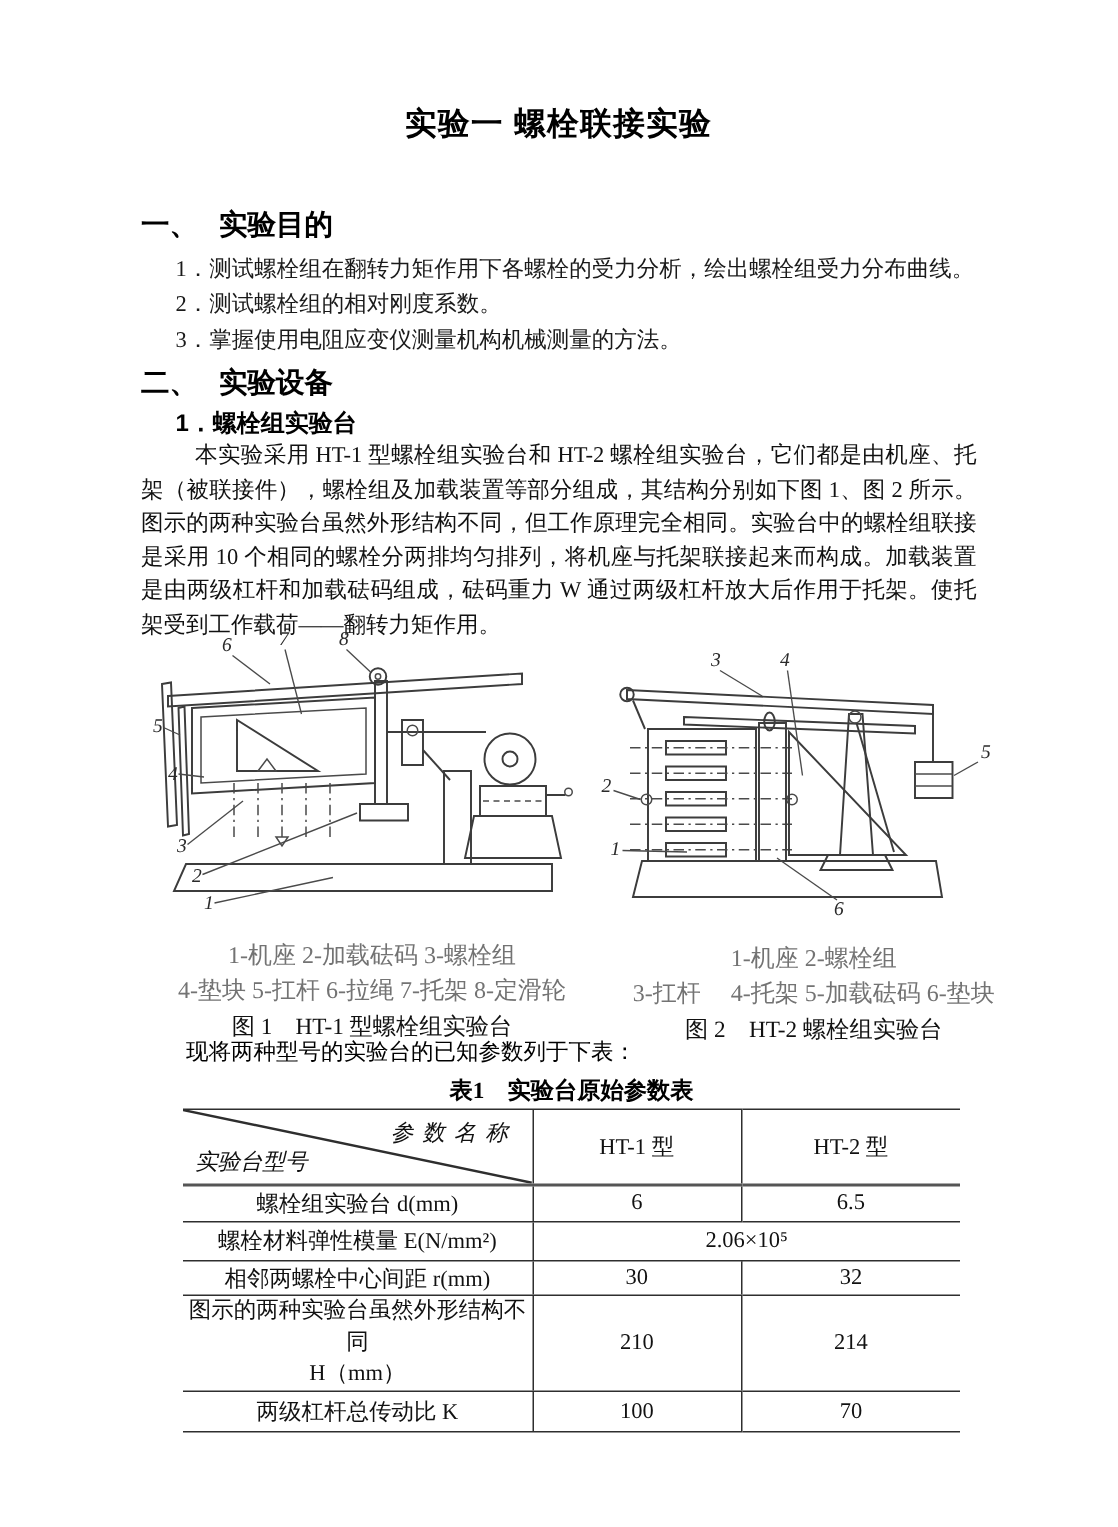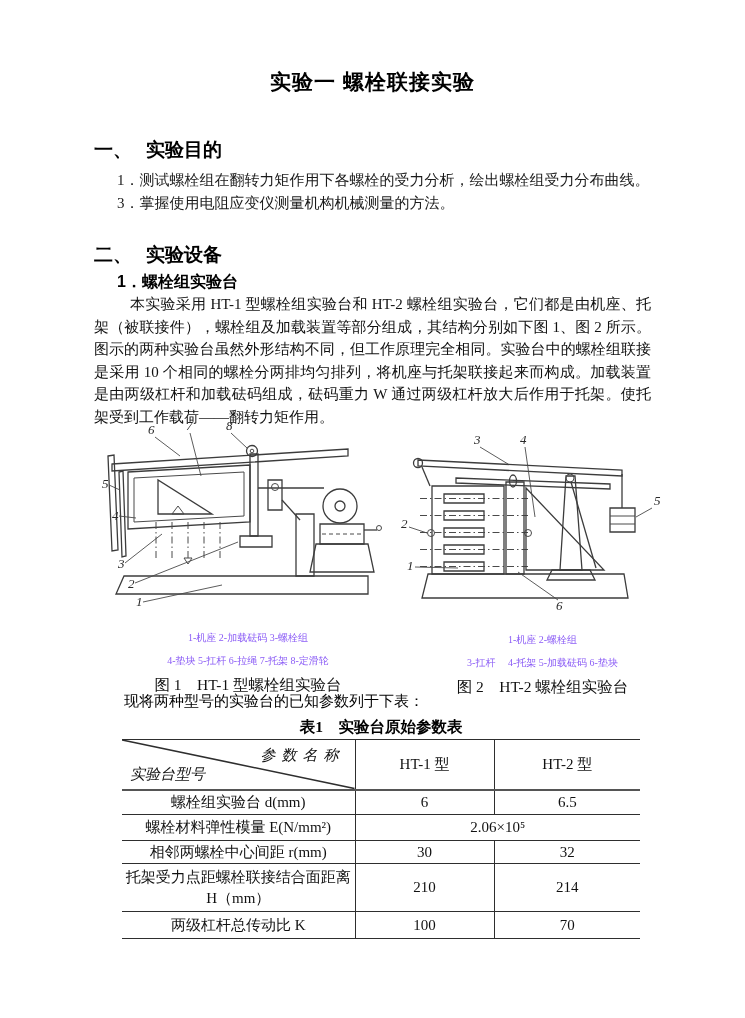--- a/index.html
+++ b/index.html
@@ -30,21 +30,21 @@
   .goal-list .li{white-space:nowrap;}
   .body-par{
     top:293px;left:94px;width:557px;
     font-size:15px;line-height:22.6px;text-align:justify;
     text-indent:36px;color:#111;
   }
   .lead-par{
     top:692px;left:94px;width:557px;font-size:15px;text-indent:30px;color:#000000;
   }
   .fig-block{text-align:center;color:#222;}
-  .legend{font-size:10px;line-height:23px;color:#8b5cf6;}
+  .legend{font-size:16px;line-height:23px;color:#737373;}
   .fig-caption{font-size:15.5px;line-height:23px;color:#111;margin-top:1px;}
   .tbl-title{
     top:717px;left:122px;width:518px;text-align:center;
     font-weight:bold;font-size:15.5px;color:#000;
   }
   table.params{
     position:absolute;top:739px;left:122px;
     width:518px;border-collapse:collapse;table-layout:fixed;
     font-size:15px;color:#111;
   }
@@ -73,20 +73,21 @@
 <div class="page">
 
   <div class="abs h1" style="top:137px;left:94px;">
     <span class="hnum">一、</span><span>实验目的</span>
   </div>
 
   <div class="abs doc-title">实验一  螺栓联接实验</div>
 
   <div class="abs goal-list">
     <div class="li">1．测试螺栓组在翻转力矩作用下各螺栓的受力分析，绘出螺栓组受力分布曲线。</div>
+    <div class="li">2．测试螺栓组的相对刚度系数。</div>
     <div class="li">3．掌握使用电阻应变仪测量机构机械测量的方法。</div>
   </div>
 
   <div class="abs h1" style="top:242px;left:94px;">
     <span class="hnum">二、</span><span>实验设备</span>
   </div>
 
   <div class="abs h2" style="top:272px;left:117px;">1．螺栓组实验台</div>
 
   <div class="abs body-par">本实验采用 HT-1 型螺栓组实验台和 HT-2 螺栓组实验台，它们都是由机座、托架（被联接件），螺栓组及加载装置等部分组成，其结构分别如下图 1、图 2 所示。图示的两种实验台虽然外形结构不同，但工作原理完全相同。实验台中的螺栓组联接是采用 10 个相同的螺栓分两排均匀排列，将机座与托架联接起来而构成。加载装置是由两级杠杆和加载砝码组成，砝码重力 W 通过两级杠杆放大后作用于托架。使托架受到工作载荷——翻转力矩作用。</div>
@@ -246,21 +247,21 @@
     <tr style="height:26px;">
       <td>螺栓材料弹性模量 E(N/mm²)</td>
       <td class="vline" colspan="2">2.06×10⁵</td>
     </tr>
     <tr style="height:23px;">
       <td>相邻两螺栓中心间距 r(mm)</td>
       <td class="vline">30</td>
       <td class="vline">32</td>
     </tr>
     <tr style="height:48px;">
-      <td class="prewrap">托架受力点距螺栓联接结合面距离
+      <td class="prewrap">图示的两种实验台虽然外形结构不同
 H（mm）</td>
       <td class="vline">210</td>
       <td class="vline">214</td>
     </tr>
     <tr style="height:27px;">
       <td>两级杠杆总传动比 K</td>
       <td class="vline">100</td>
       <td class="vline">70</td>
     </tr>
   </tbody>

